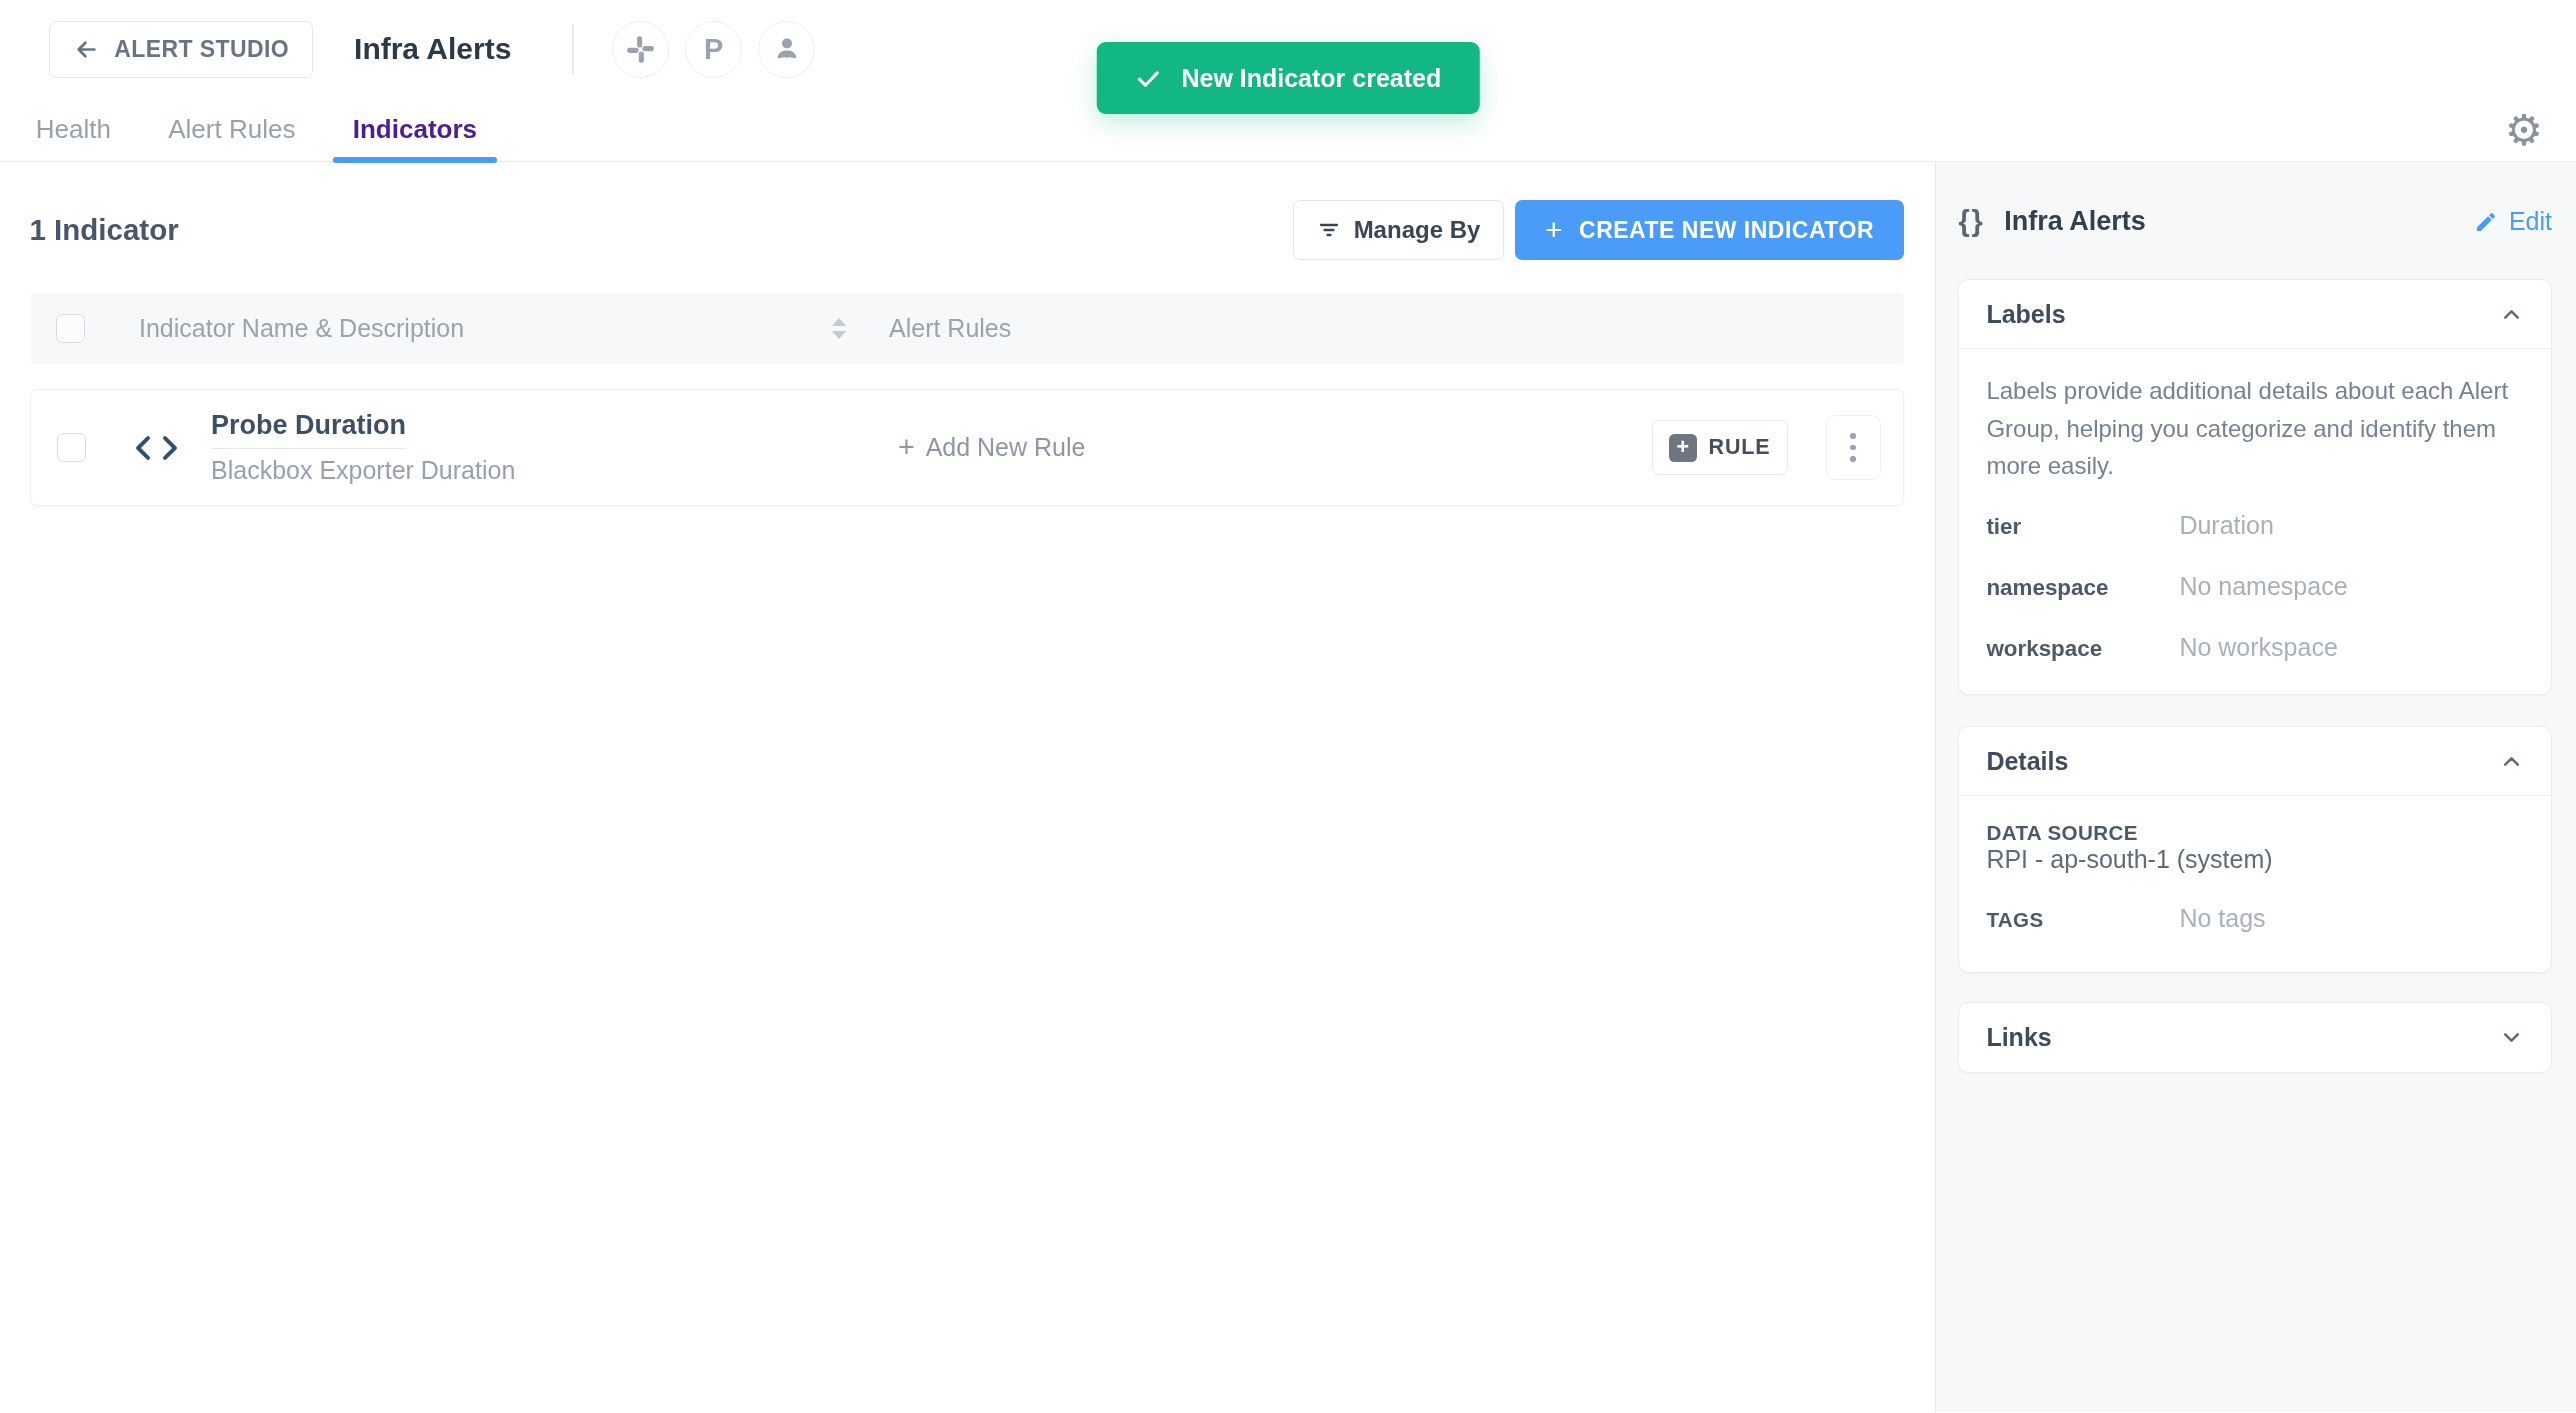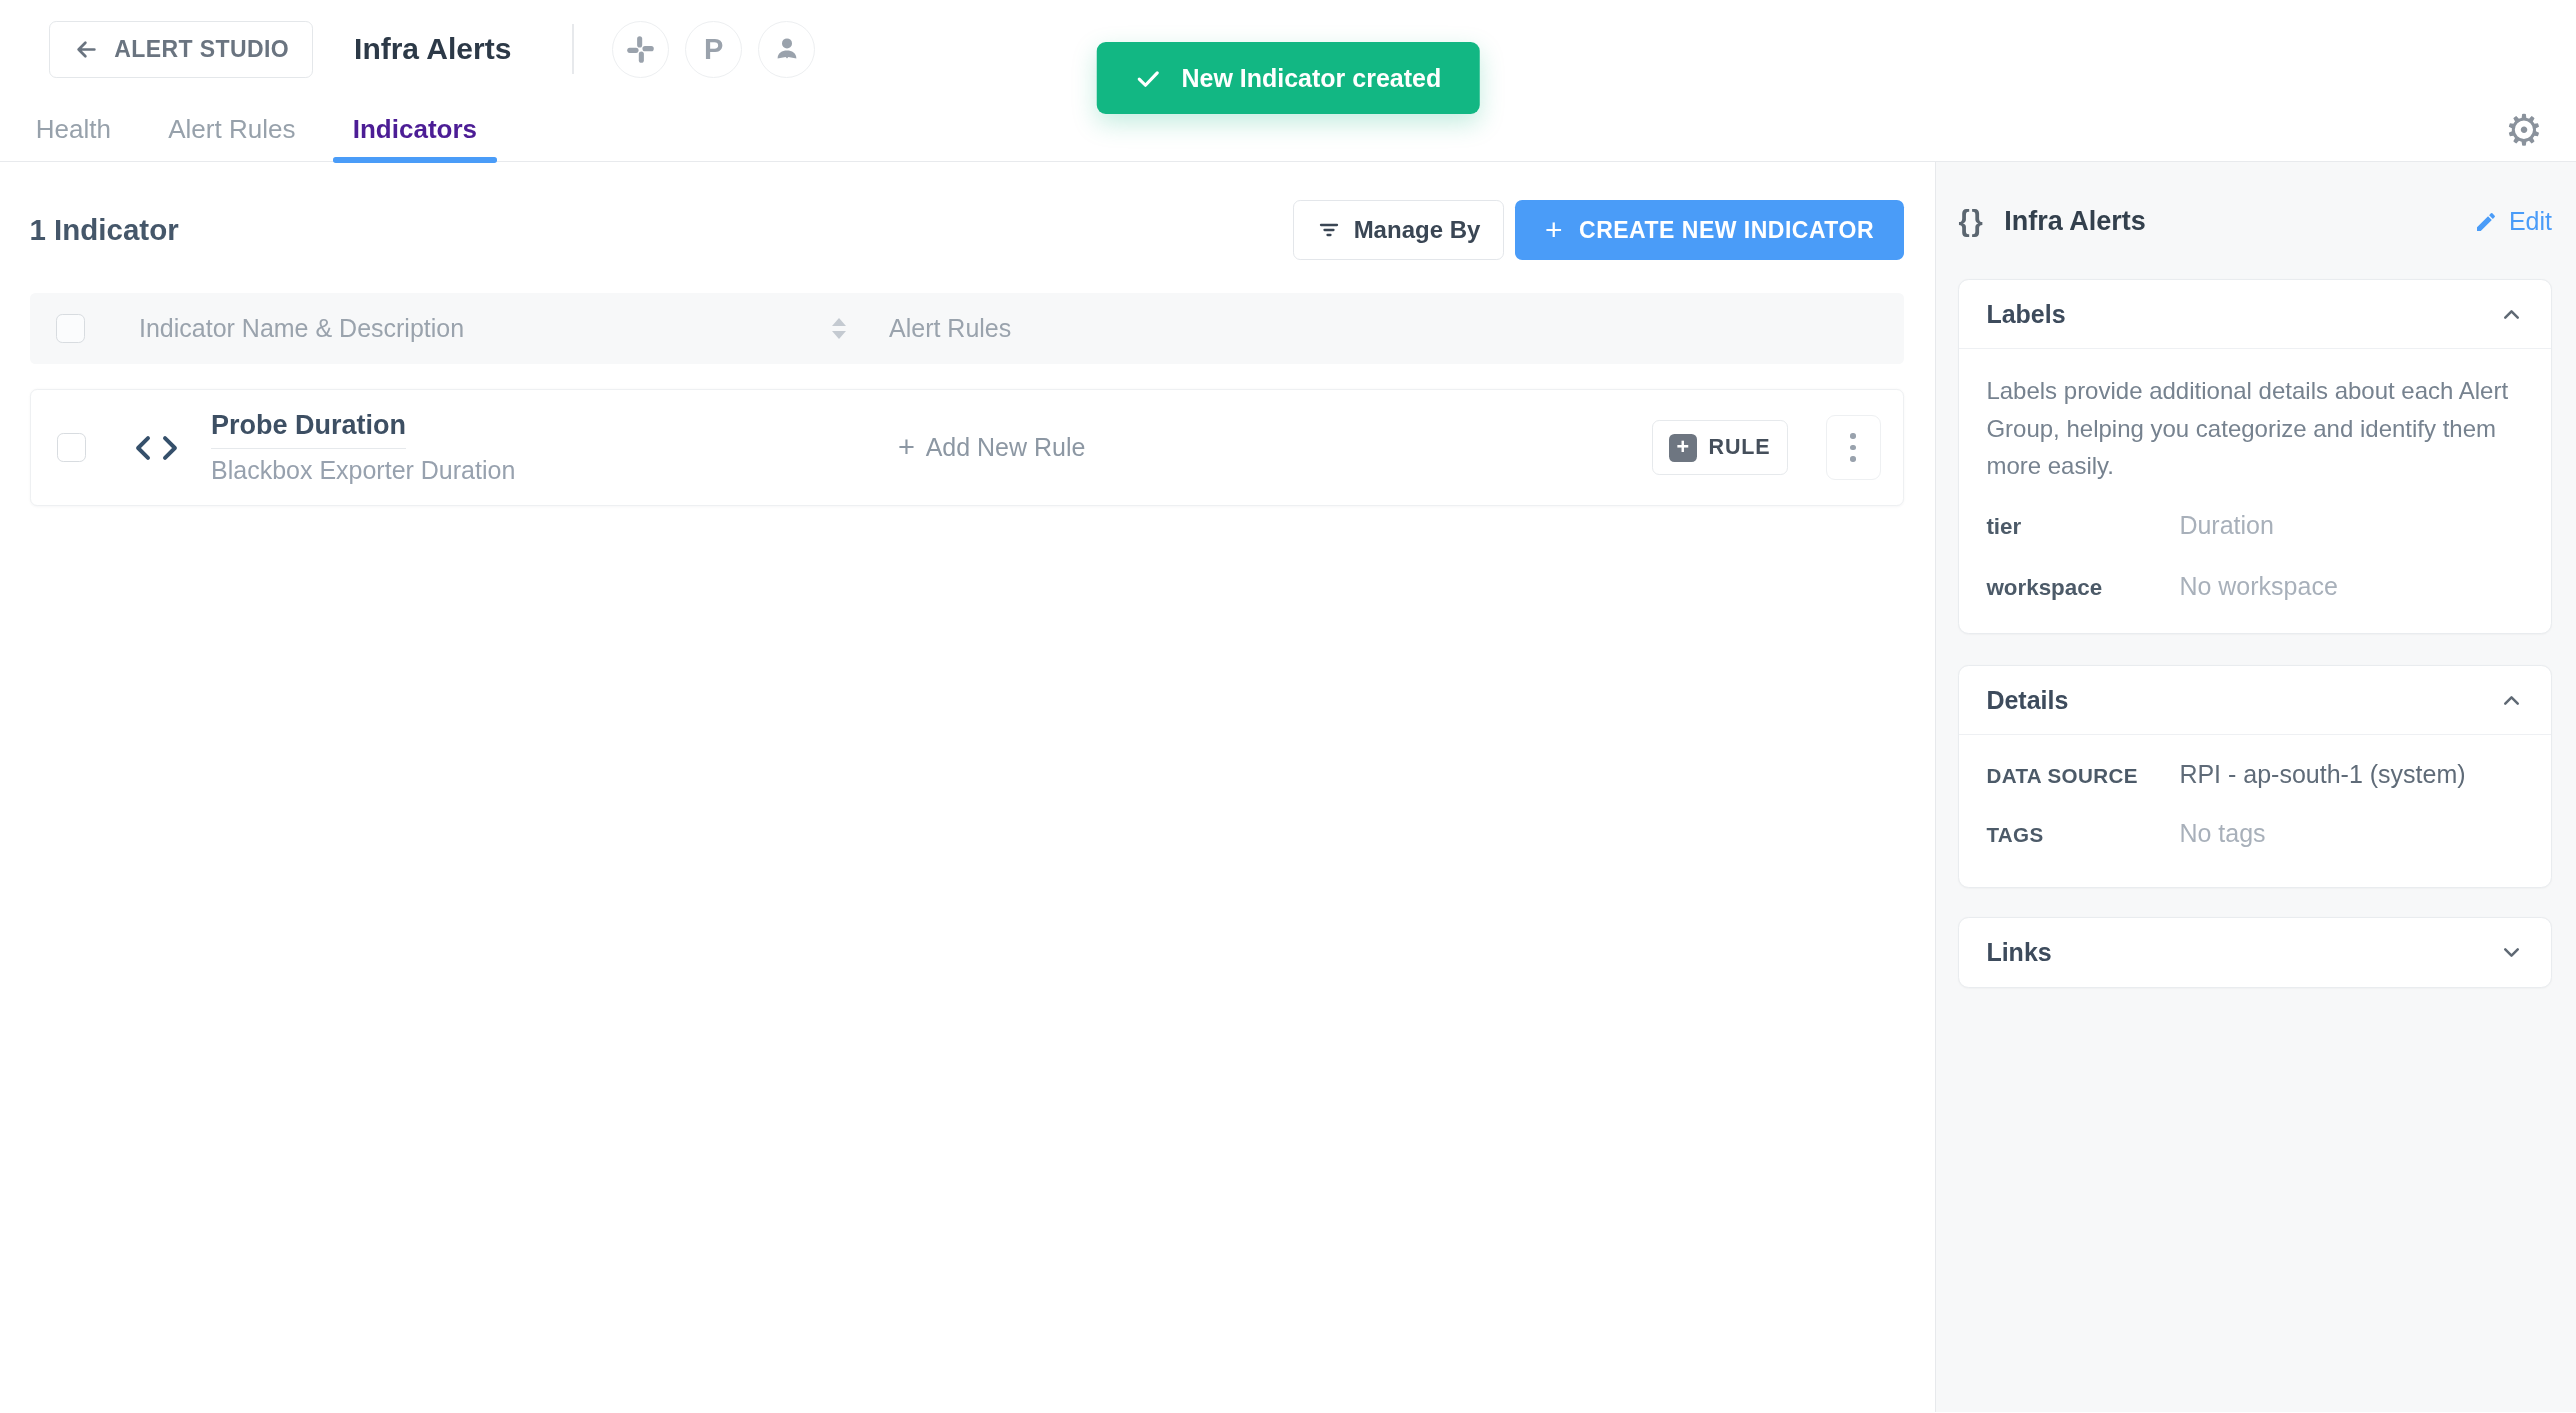--- a/index.html
+++ b/index.html
@@ -107,21 +107,21 @@
   .card-desc { font-size:24px; line-height:1.55; color:#76828f; }
   .kv-rows { margin-top:27px; }
   .kv-row { display:flex; align-items:baseline; margin-top:32px; }
   .kv-row:first-child { margin-top:0; }
   .kv-key { width:193px; flex:none; font-size:22.4px; font-weight:600; color:#4c5a68; }
   .kv-key.caps { font-size:20.6px; letter-spacing:0.4px; }
   .kv-val { font-size:25px; color:#a8b0ba; }
   .kv-val.strong { color:#5f6b78; }
   .details-body { padding:25px 27px 39px; }
   .details-body .kv-row { margin-top:30px; }
-  .details-body .kv-row:first-child { margin-top:0; }
+  .details-body .kv-row:first-child { margin-top:0;flex-direction:column; }
   .gitops-desc { font-size:24px; line-height:1.5; color:#76828f; }
   .learn-more { margin-top:30px; display:inline-flex; align-items:center; gap:7.2px;
     font-size:25px; color:#4a9cf8; text-decoration:underline; cursor:pointer; }
   .download-btn { margin-top:32px; width:100%; height:50px; display:flex; align-items:center;
     justify-content:center; gap:14.3px; border:1.8px solid #e4e7ea; border-radius:7.2px; background:#fff;
     font-size:21.5px; font-weight:700; letter-spacing:0.5px; color:#2f3a46; cursor:pointer; }
 </style>
 </head>
 <body>
 
@@ -260,20 +260,24 @@
       </div>
       <div class="card-sep"></div>
       <div class="card-body">
         <div class="card-desc">Labels provide additional details about each Alert Group, helping you categorize and identify them more easily.</div>
         <div class="kv-rows">
           <div class="kv-row">
             <div class="kv-key">tier</div>
             <div class="kv-val">Duration</div>
           </div>
           <div class="kv-row">
+            <div class="kv-key">namespace</div>
+            <div class="kv-val">No namespace</div>
+          </div>
+          <div class="kv-row">
             <div class="kv-key">workspace</div>
             <div class="kv-val">No workspace</div>
           </div>
         </div>
       </div>
     </div>
 
     <div class="card details">
       <div class="card-head">
         <h3>Details</h3>

